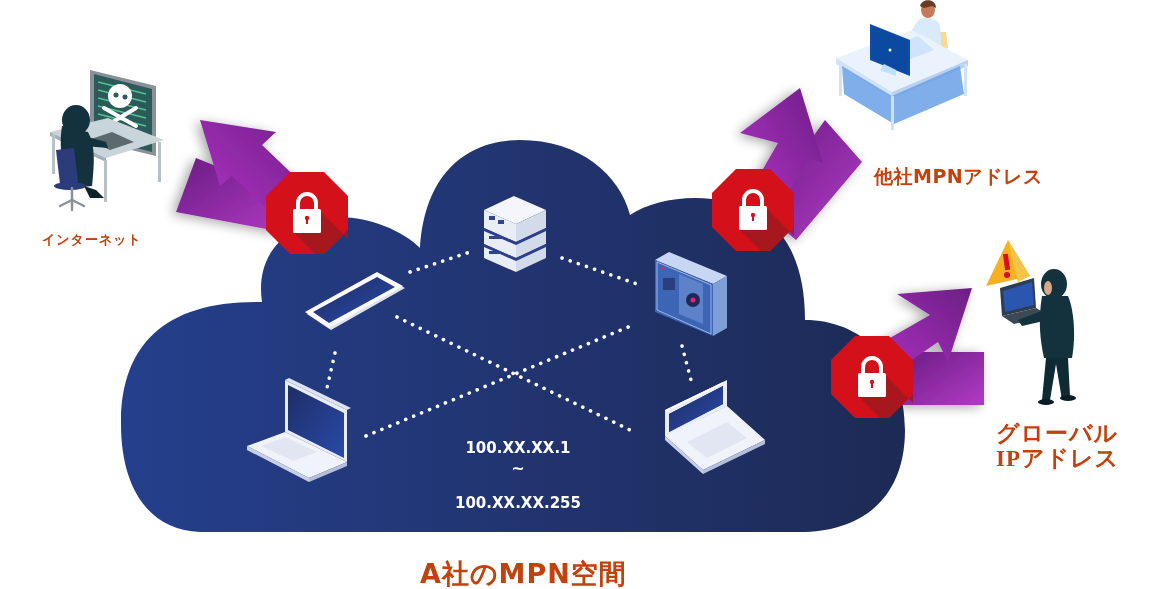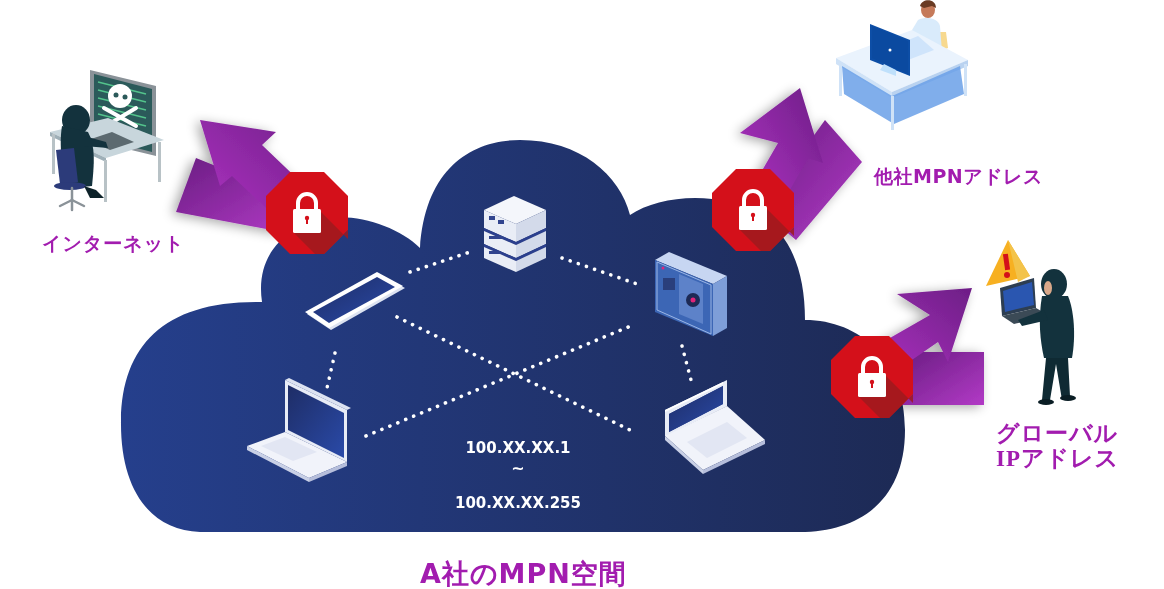--- a/index.html
+++ b/index.html
@@ -1,20 +1,20 @@
 <!DOCTYPE html>
 <html><head>
 <meta charset="utf-8">
 <style>
   html, body { margin: 0; padding: 0; background: #ffffff; }
   body { width: 1164px; height: 589px; position: relative; overflow: hidden;
          font-family: "DejaVu Sans", "Liberation Sans", sans-serif; }
   #stage { position: absolute; left: 0; top: 0; width: 1164px; height: 589px; }
-  .label { position: absolute; color: #a21caf; font-weight: bold; white-space: nowrap; }
-  .lbl-internet { left: 42px; top: 231px; font-size: 19px; letter-spacing: 1px; }
+  .label { position: absolute; color: #c2410c; font-weight: bold; white-space: nowrap; }
+  .lbl-internet { left: 42px; top: 231px; font-size: 13px; letter-spacing: 1px; }
   .lbl-other { left: 874px; top: 164px; font-size: 19px; letter-spacing: 0.5px; }
   .lbl-global { left: 996px; top: 421px; font-size: 23px; line-height: 25px; text-align: left; letter-spacing: 1px; font-family: Liberation Serif, serif; }
   .lbl-space { left: 420px; top: 556px; font-size: 27px; letter-spacing: 1px; }
   .ip { position: absolute; color: #ffffff; font-weight: bold; text-align: center; width: 240px; font-size: 15px; }
   .ip1 { left: 398px; top: 439px; }
   .ip-tilde { left: 398px; top: 459px; font-size: 16px; }
   .ip2 { left: 398px; top: 494px; }
 </style>
 </head>
 <body>

